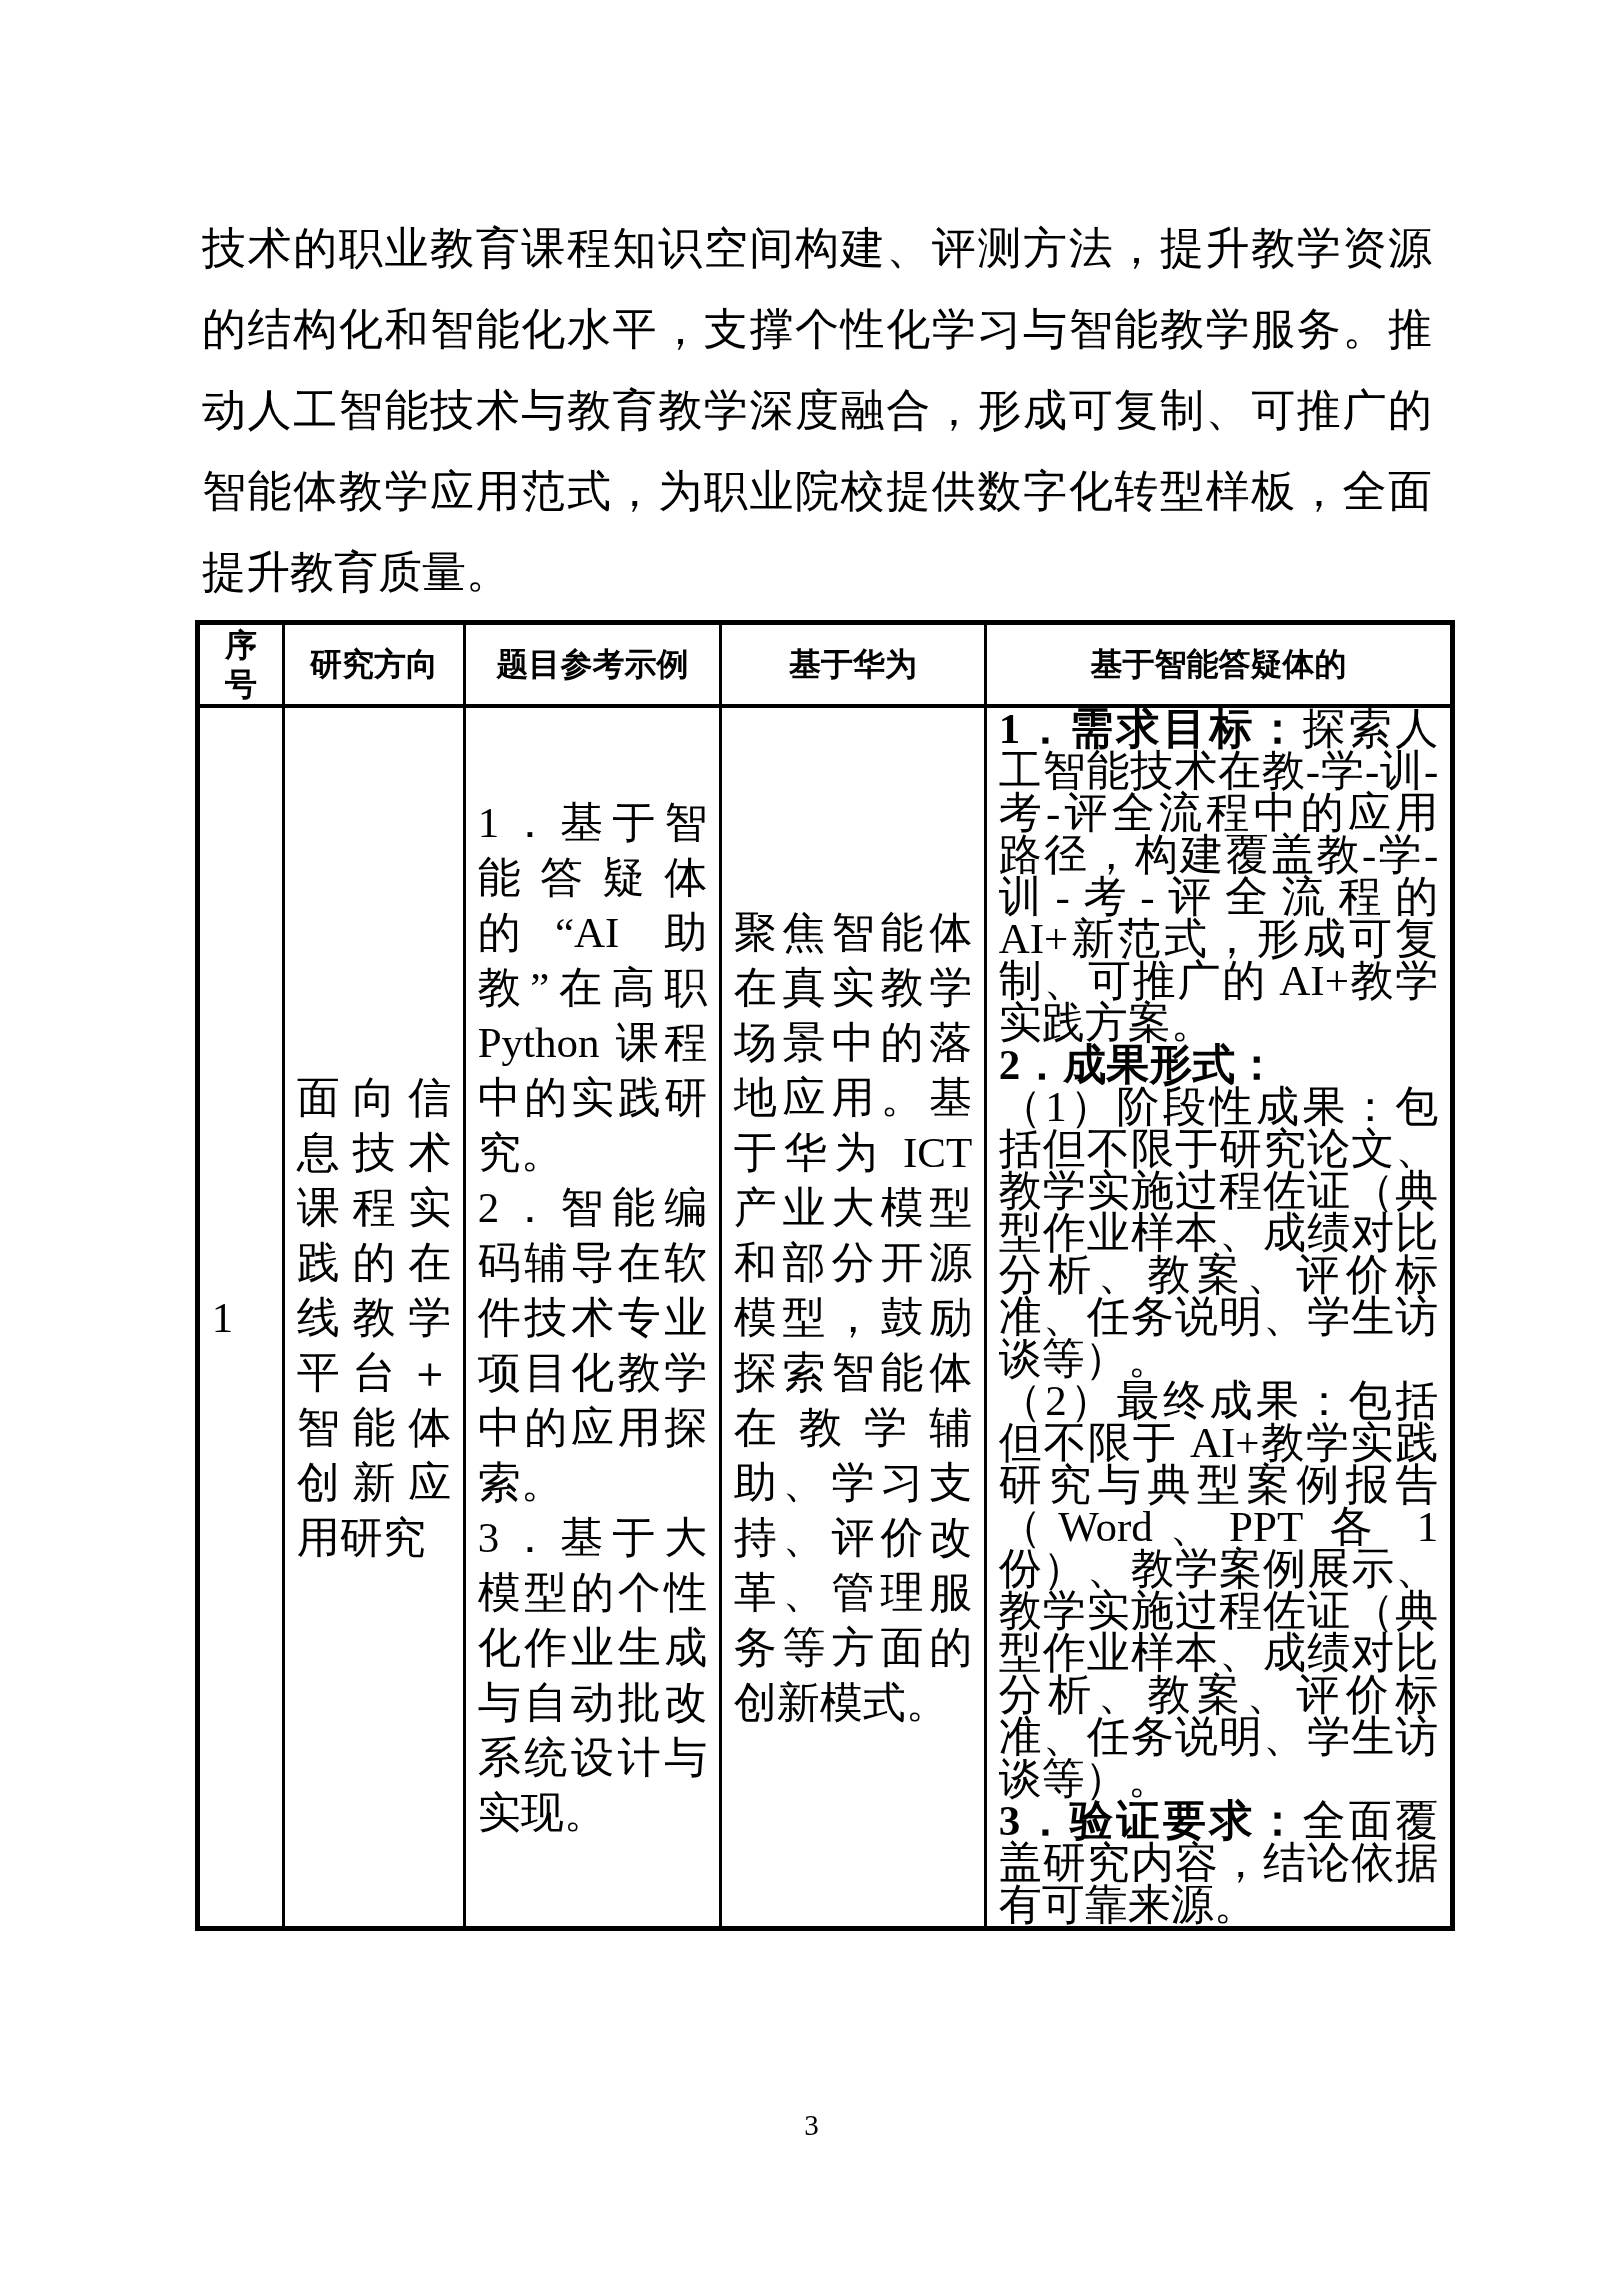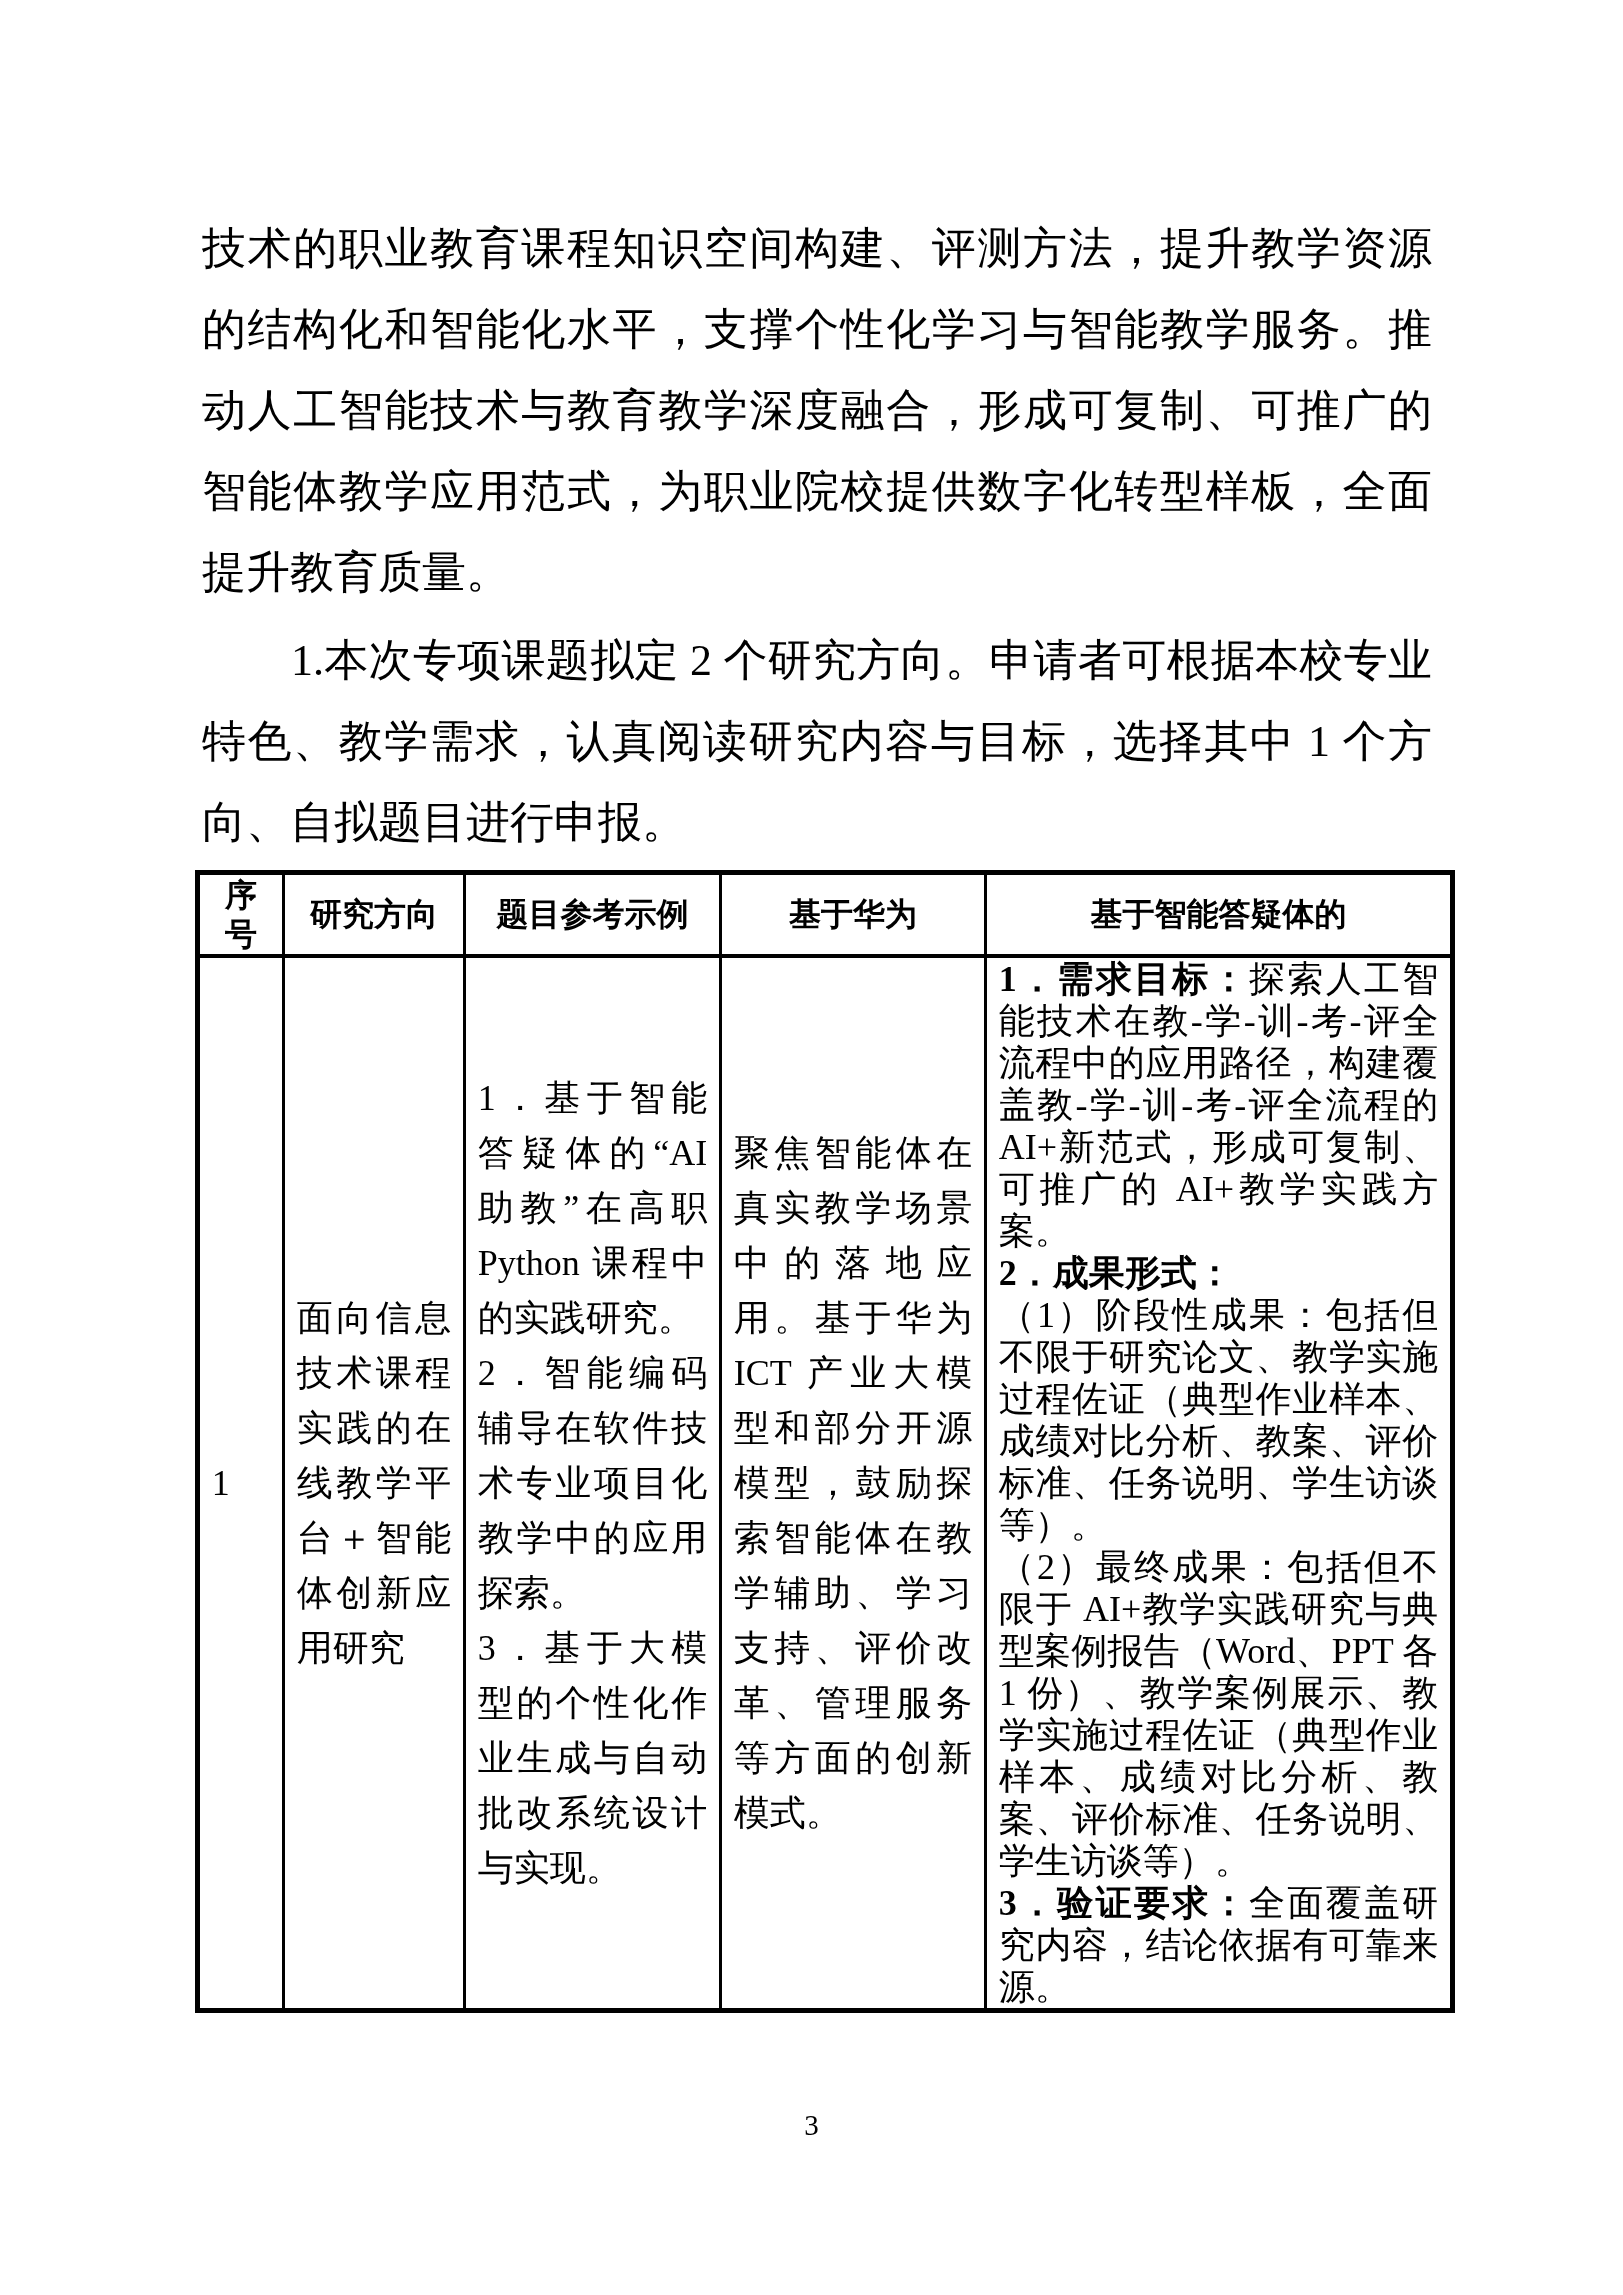--- a/index.html
+++ b/index.html
@@ -47,21 +47,21 @@
     font-size: 32px;
     font-weight: bold;
     text-align: center;
     vertical-align: middle;
     line-height: 39px;
     padding: 0 11.7px;
   }
   .topic-table tbody tr { height: 1043px; }
   .topic-table tbody td {
     vertical-align: middle;
-    font-size: 36px;
+    font-size: 43px;
     text-align: justify;
     padding: 0 11.7px;
   }
   td.cell-index   { text-align: center; font-size: 34px; }
   td.cell-direction { line-height: 55px; }
   td.cell-examples  { line-height: 55px; padding: 0 9.3px; }
   td.cell-examples p { margin: 0; }
   td.cell-content  { line-height: 55px; }
   td.cell-goals    { line-height: 42px; padding: 3.5px 13px 3.5px 11.7px; }
   td.cell-goals p  { margin: 0; }
@@ -78,21 +78,20 @@
 </style>
 </head>
 <body>
 
 <div class="page">
   <div class="content">
 
     <p class="body-text">技术的职业教育课程知识空间构建、评测方法，提升教学资源的结构化和智能化水平，支撑个性化学习与智能教学服务。推动人工智能技术与教育教学深度融合，形成可复制、可推广的智能体教学应用范式，为职业院校提供数字化转型样板，全面提升教育质量。</p>
 
 
-    <p class="body-text indent-2">1.本次专项课题拟定 2 个研究方向。申请者可根据本校专业特色、教学需求，认真阅读研究内容与目标，选择其中 1 个方向、自拟题目进行申报。</p>
 
     <table class="topic-table">
       <colgroup>
         <col style="width:86px">
         <col style="width:181px">
         <col style="width:256px">
         <col style="width:265px">
         <col style="width:467px">
       </colgroup>
       <thead>

